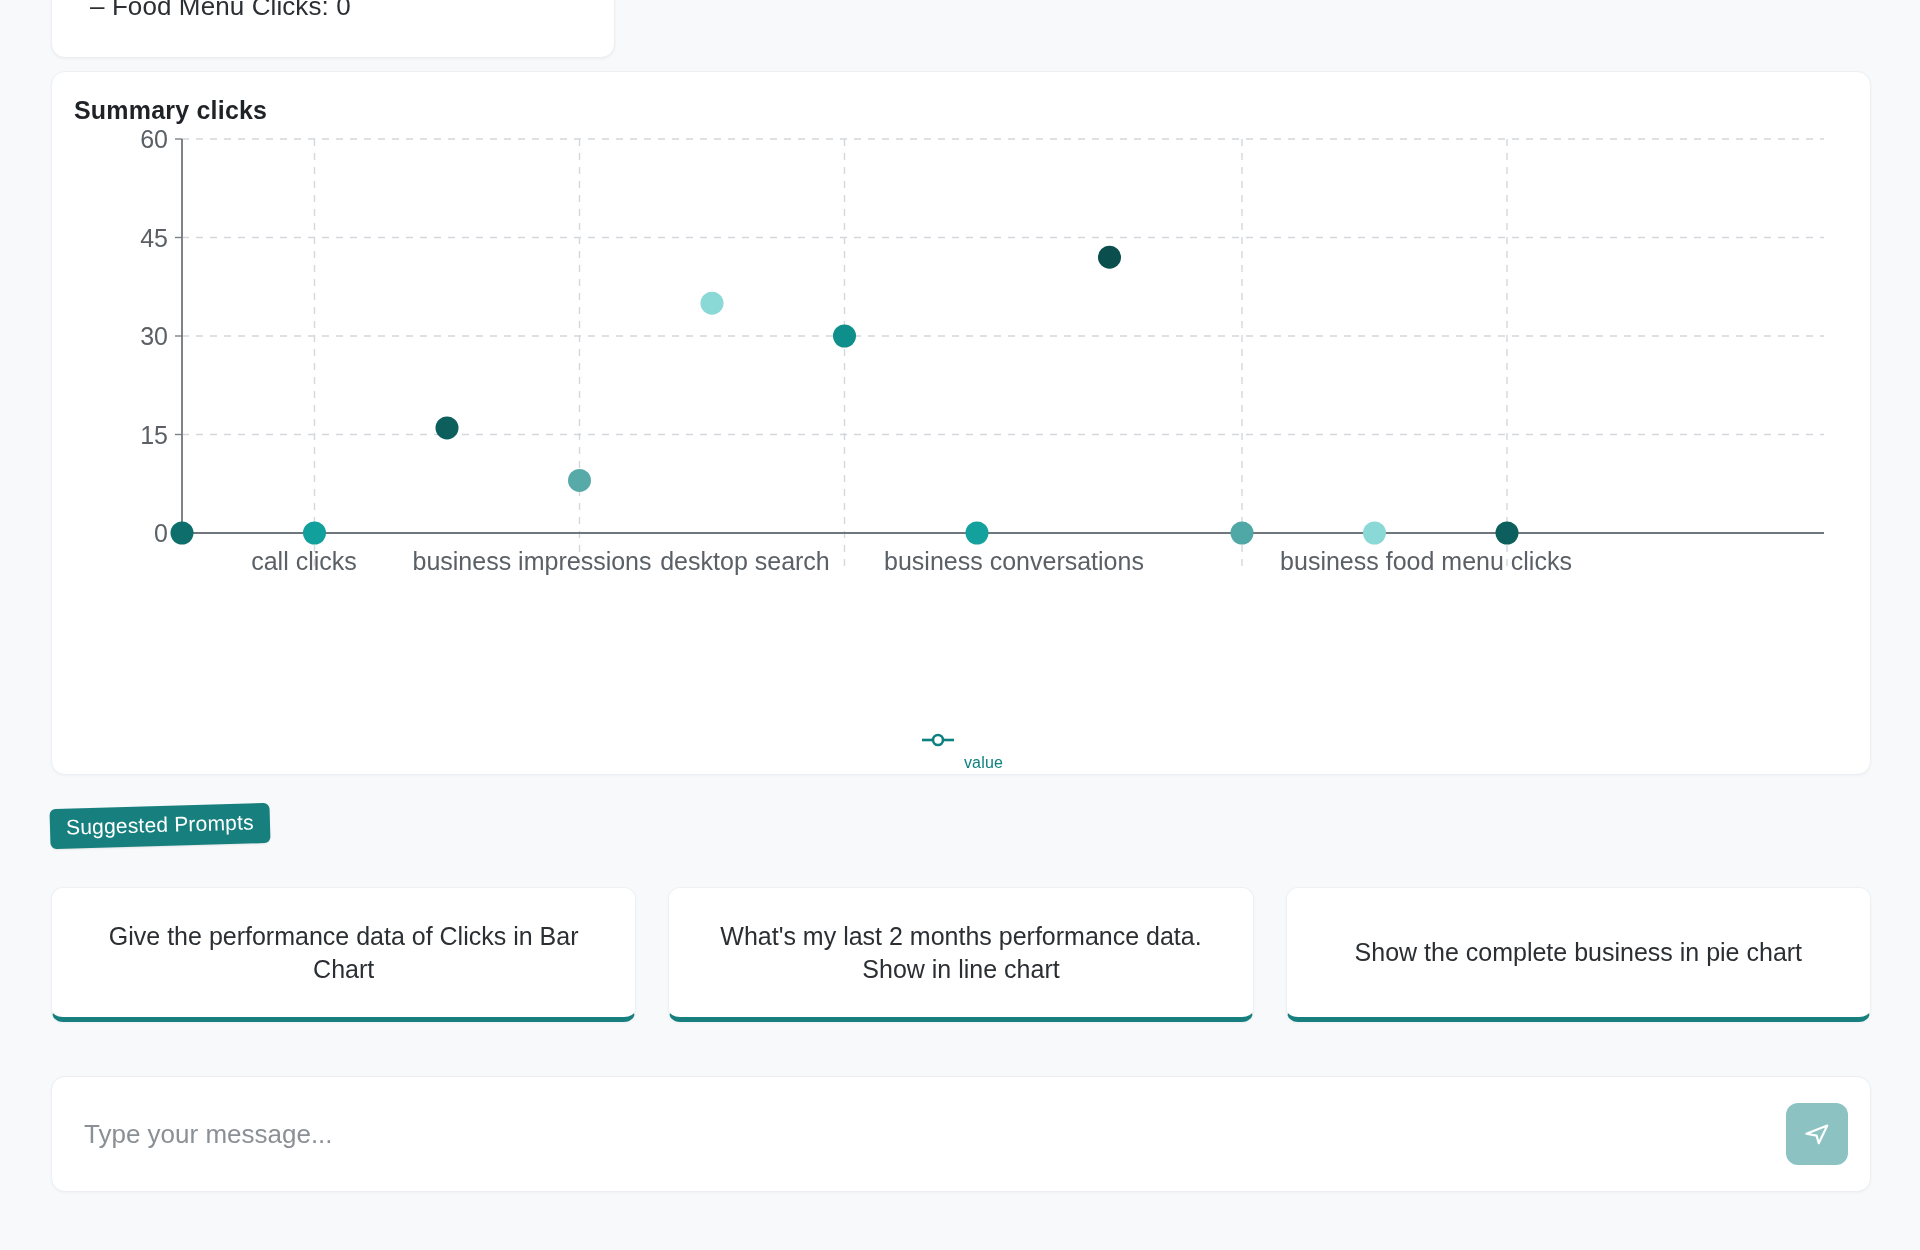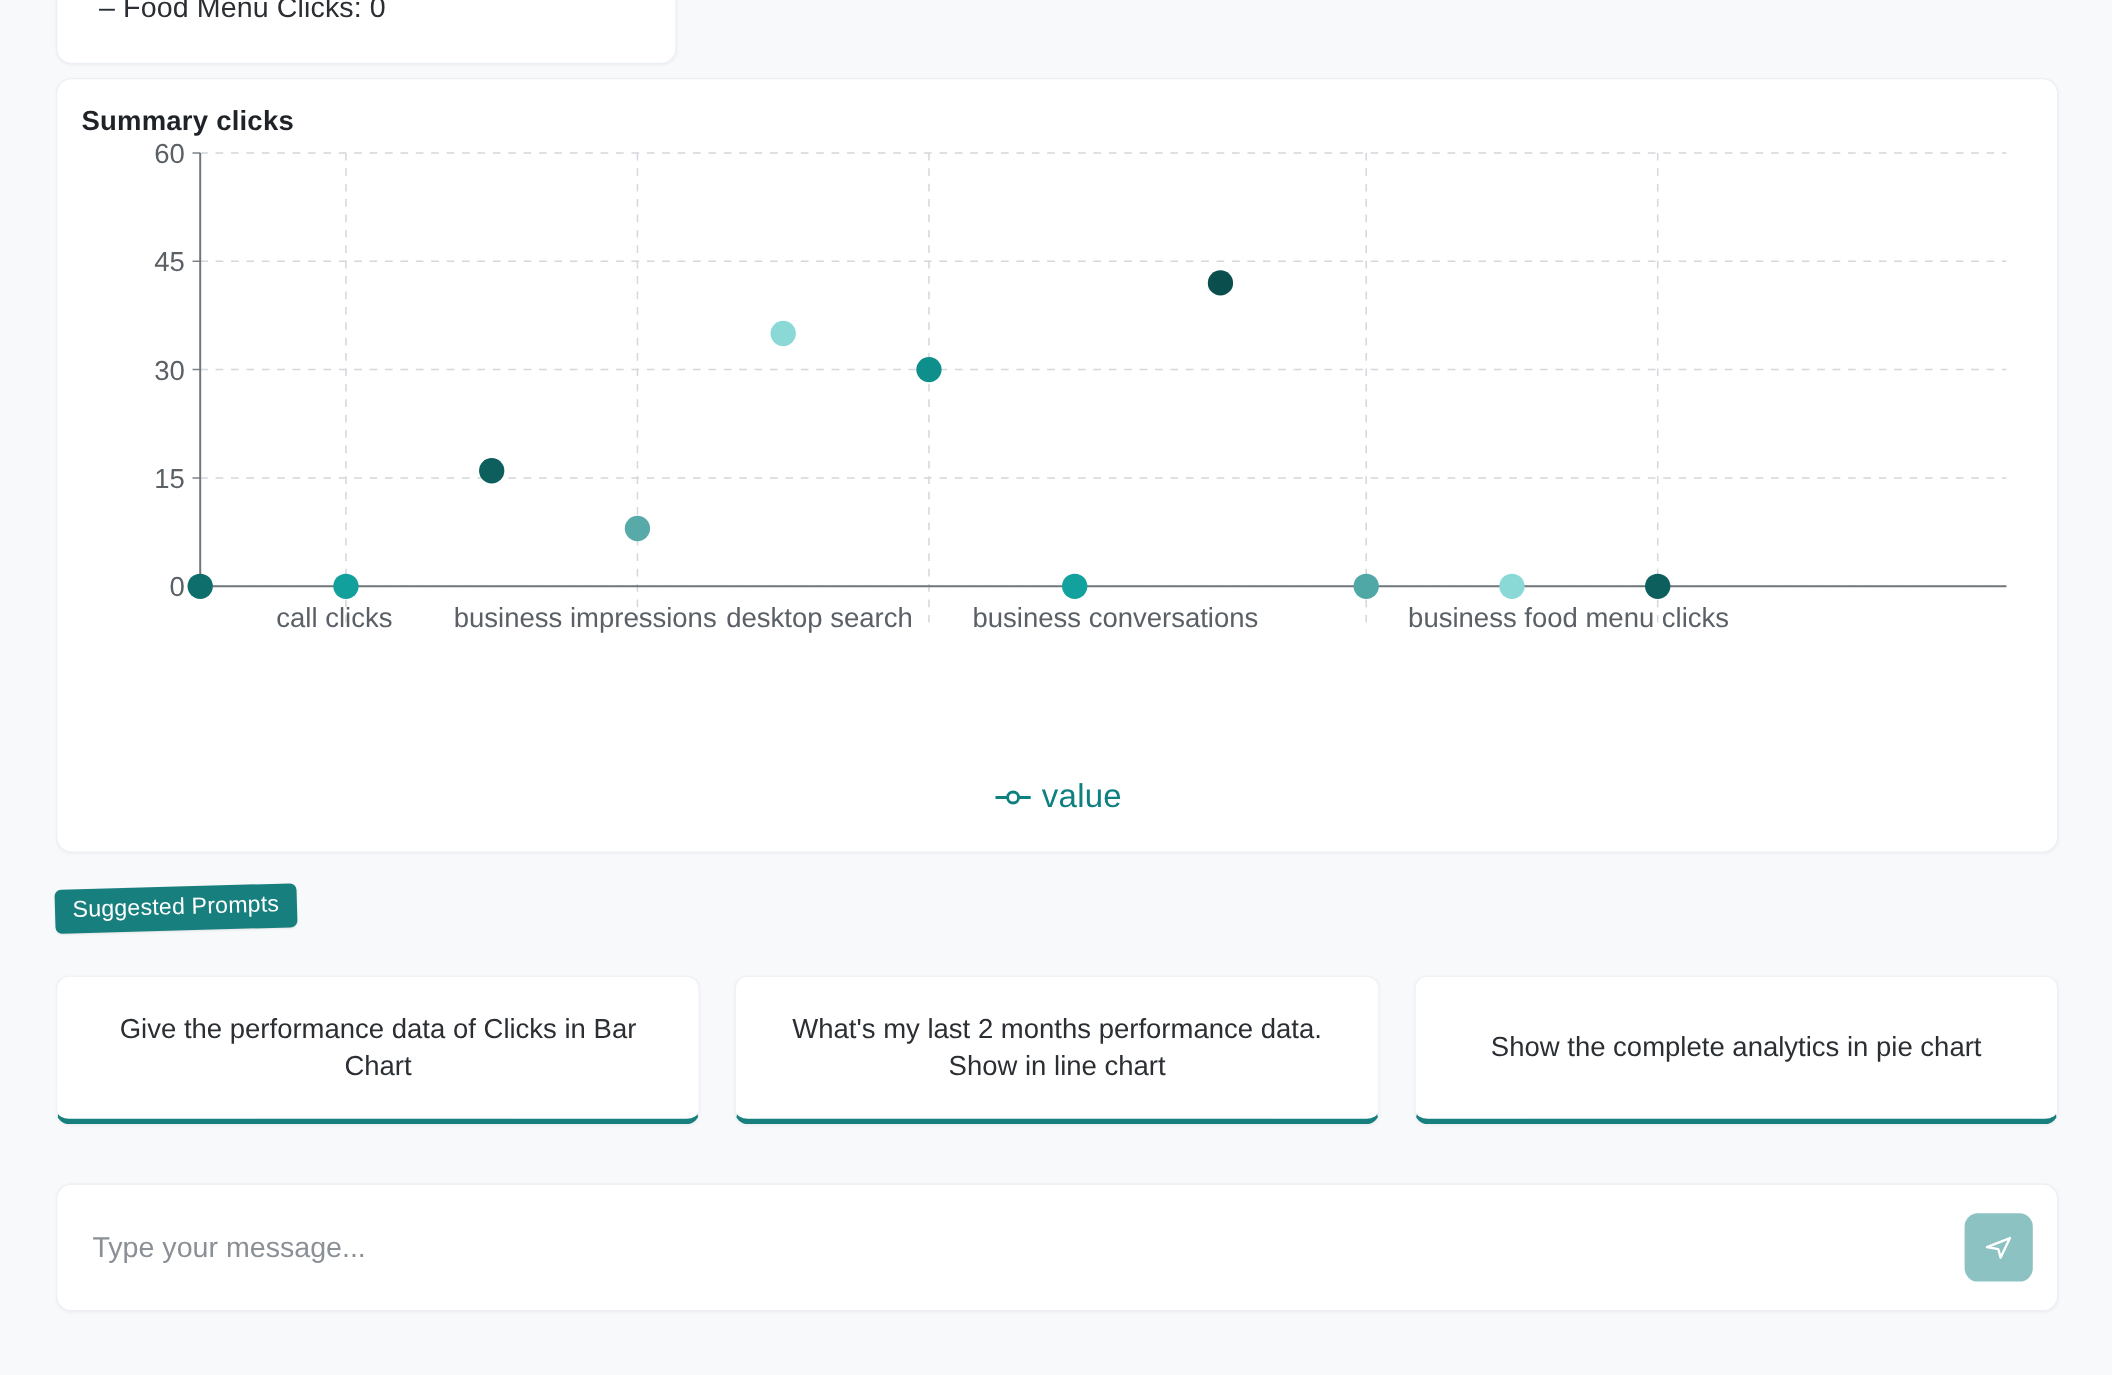--- a/index.html
+++ b/index.html
@@ -74,23 +74,24 @@
     left: 0;
     top: 636px;
     width: 1820px;
     display: flex;
     align-items: center;
     justify-content: center;
     gap: 9px;
   }
   .legend-marker { display:block; }
   .legend-label {
-    font-size: 30px;
+    font-size: 16px;
     color: #0f8080;
     letter-spacing: .2px;
+    margin-top: 46px;
   }
 
   
   .sp-badge {
     position: absolute;
     left: 50px;
     top: 806px;
     background: #17807e;
     color: #ffffff;
     font-size: 21px;
@@ -240,21 +241,21 @@
       </svg>
       <span class="legend-label">value</span>
     </div>
   </div>
 
   <div class="sp-badge">Suggested Prompts</div>
 
   <div class="prompts">
     <div class="prompt-card">Give the performance data of Clicks in Bar Chart</div>
     <div class="prompt-card">What's my last 2 months performance data. Show in line chart</div>
-    <div class="prompt-card">Show the complete analytics in pie chart</div>
+    <div class="prompt-card">Show the complete business in pie chart</div>
   </div>
 
   <div class="composer">
     <input class="composer-input" type="text" placeholder="Type your message..." style="">
     <button class="send-btn">
       <svg width="30" height="30" viewBox="0 0 24 24" fill="none">
         <path d="M3.5 11.8 L20.2 5.2 L13.4 19.4 L11.7 13.3 Z" stroke="#ffffff" stroke-width="1.7" stroke-linejoin="round" stroke-linecap="round"></path>
       </svg>
     </button>
   </div>

